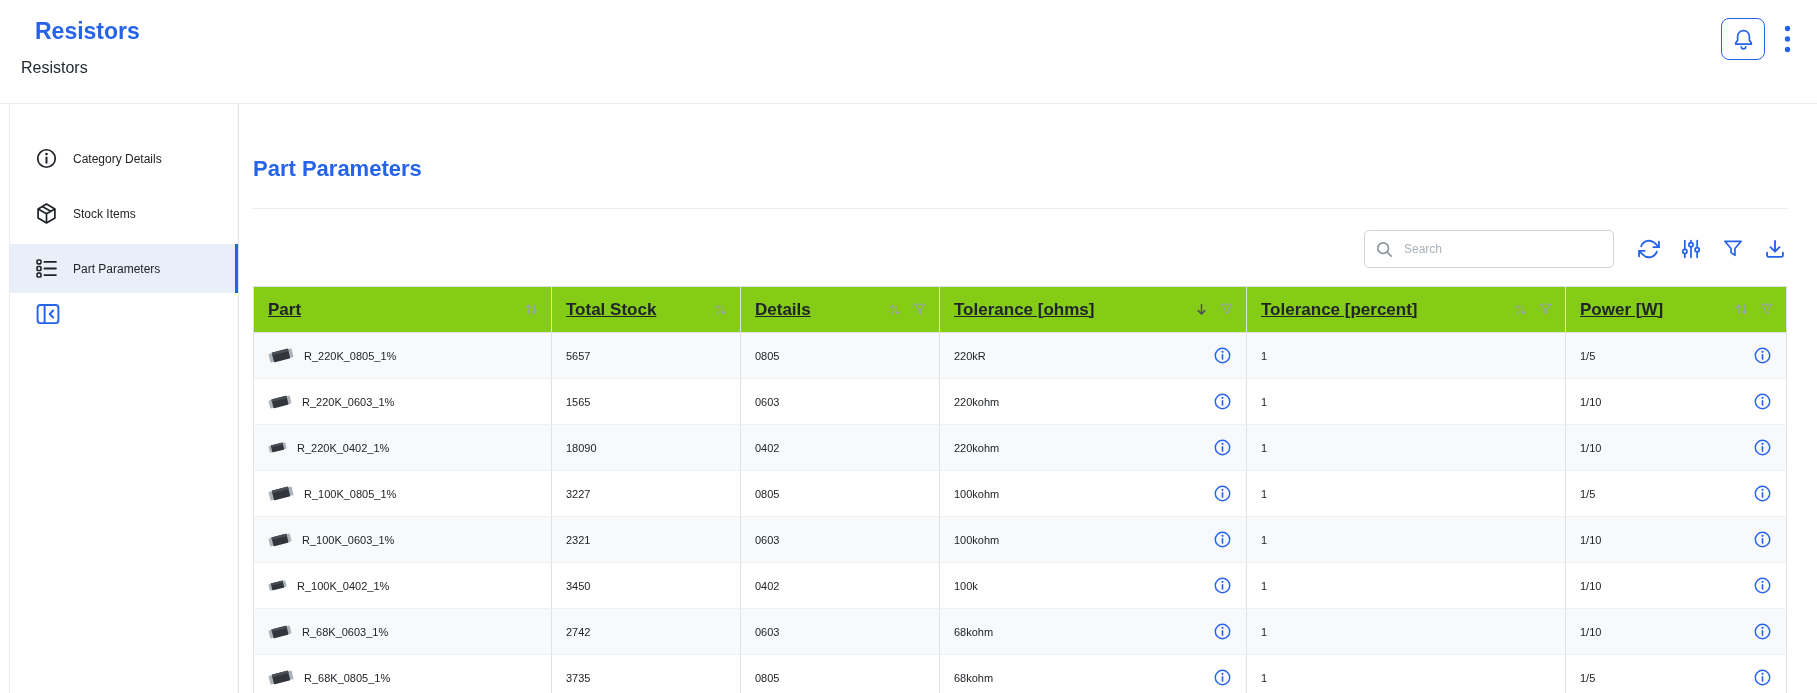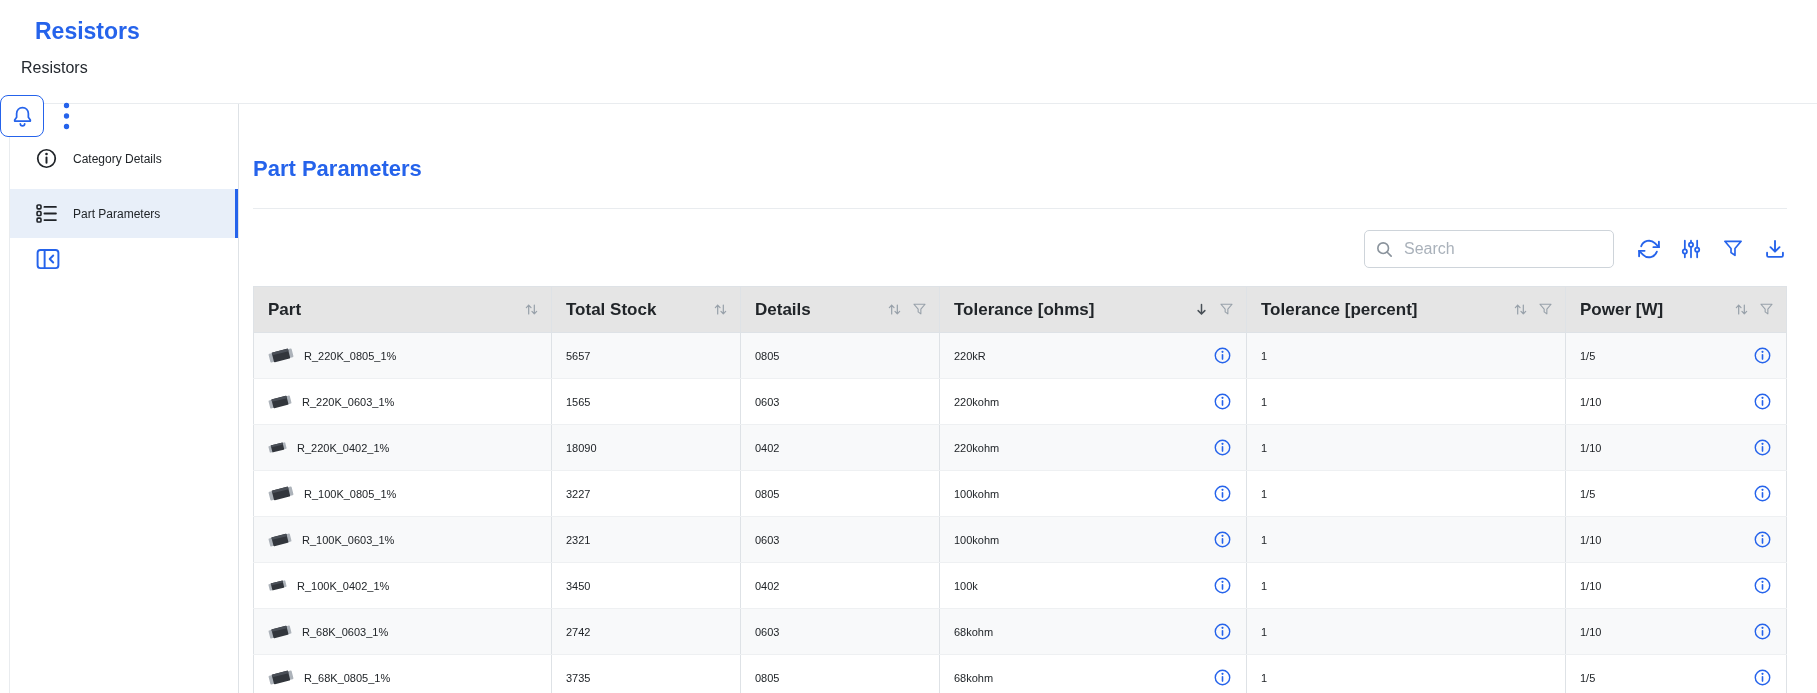--- a/index.html
+++ b/index.html
@@ -11,21 +11,21 @@
   }
   *{box-sizing:border-box;}
   html,body{margin:0;padding:0;}
   body{
     width:1817px;height:693px;overflow:hidden;background:#fff;color:var(--text);
     font-family:"Liberation Sans", sans-serif;position:relative;
   }
   button{font-family:inherit;cursor:pointer;}
 
   
-  .topbar{height:104px;border-bottom:1px solid var(--line-soft);display:flex;justify-content:space-between;flex-direction:column;}
+  .topbar{height:104px;border-bottom:1px solid var(--line-soft);display:flex;justify-content:space-between;}
   .titles{padding:16px 0 0 21px;}
   .page-title{margin:2px 0 0 14px;font-size:23px;line-height:26px;font-weight:700;color:var(--accent);}
   .breadcrumb{margin:15px 0 0 0;font-size:16px;color:#24292f;cursor:pointer;}
   .topbar-actions{display:flex;align-items:flex-start;gap:17px;padding:18px 24px 0 0;}
   .bell-btn{width:44px;height:42px;border:1.6px solid var(--accent);border-radius:8px;background:#fff;color:var(--accent);display:flex;align-items:center;justify-content:center;padding:0;}
   .kebab-btn{background:none;border:none;color:var(--accent);padding:7px 2px 0 2px;}
 
   
   .content{display:flex;margin-left:9px;border-left:1px solid var(--line-soft);height:calc(100% - 104px);}
 
@@ -35,30 +35,30 @@
   .nav-item.selected{background:#e8eff9;border-right:3px solid var(--accent);}
   .collapse-btn{margin:8px 0 0 25px;width:26px;height:26px;background:none;border:none;color:var(--accent);padding:0;display:flex;align-items:center;justify-content:center;}
 
   .main{flex:1;padding:0 31px 0 14px;}
   .section-title{margin:52px 0 0 0;font-size:22px;line-height:26px;font-weight:700;color:var(--accent);}
   .divider{border:none;border-top:1px solid var(--line-soft);margin:26px 0 0 0;}
 
   .toolbar{margin-top:20px;height:40px;display:flex;justify-content:flex-end;align-items:center;gap:23px;}
   .search-box{width:250px;height:38px;border:1px solid #ced4da;border-radius:5px;display:flex;align-items:center;padding:0 10px;gap:8px;background:#fff;}
   .search-box .sico{color:#8a939c;flex:0 0 19px;}
-  .search-box input{border:none;outline:none;flex:1;min-width:0;font-size:16px;font-family:inherit;color:var(--text);background:transparent;}
+  .search-box input{border:none;outline:none;flex:1;min-width:0;font-size:12px;font-family:inherit;color:var(--text);background:transparent;}
   .search-box input::placeholder{color:#a9b1ba;}
   .toolbar-icons{display:flex;align-items:center;gap:18px;}
   .icon-btn{width:24px;height:24px;background:none;border:none;color:var(--accent);padding:0;display:flex;align-items:center;justify-content:center;}
 
   
   .table-wrap{margin-top:17px;}
   table{border-collapse:collapse;table-layout:fixed;width:1533px;}
-  th{height:46px;font-size:17px;font-weight:700;text-align:left;background:#e5e5e5;
-     border-top:1px solid var(--line);border-bottom:1px solid var(--line);border-right:1px solid var(--line);padding:0;}
+  th{height:46px;font-size:17px;font-weight:700;text-align:left;background:#84cc16;
+     border-top:1px solid var(--line);border-bottom:1px solid var(--line);border-right:1px solid var(--line);padding:0;text-decoration:underline;}
   th:first-child{border-left:1px solid var(--line);}
   .th-inner{display:flex;align-items:center;padding:0 12px 0 14px;gap:10px;}
   .th-icons{margin-left:auto;display:flex;align-items:center;gap:10px;color:var(--muted-icon);}
   .sort-active{color:#495057;}
   td{height:46px;font-size:11px;color:var(--text);padding:0 14px;
      border-right:1px solid var(--line);border-bottom:1px solid #eef0f2;}
   td:first-child{border-left:1px solid var(--line);}
   tbody tr:nth-child(odd){background:#f8f9fa;}
   .cell-flex{display:flex;align-items:center;gap:10px;}
   .chip{transform:rotate(-14deg);flex:0 0 auto;}
@@ -167,20 +167,26 @@
 </header>
 
 <div class="content">
 
   <nav class="sidebar">
     <div class="nav-item">
       <svg class="nico" viewBox="0 0 20 20">
           <use href="#i-info"></use>
         </svg>
       <span>Category Details</span>
+    </div>
+    <div class="nav-item">
+      <svg class="nico" viewBox="0 0 20 20">
+          <use href="#i-box"></use>
+        </svg>
+      <span>Stock Items</span>
     </div>
     <div class="nav-item selected">
       <svg class="nico" viewBox="0 0 20 20">
           <use href="#i-listdetails"></use>
         </svg>
       <span>Part Parameters</span>
     </div>
     <button class="collapse-btn">
       <svg width="26" height="26" viewBox="0 0 20 20">
           <use href="#i-collapse"></use>

